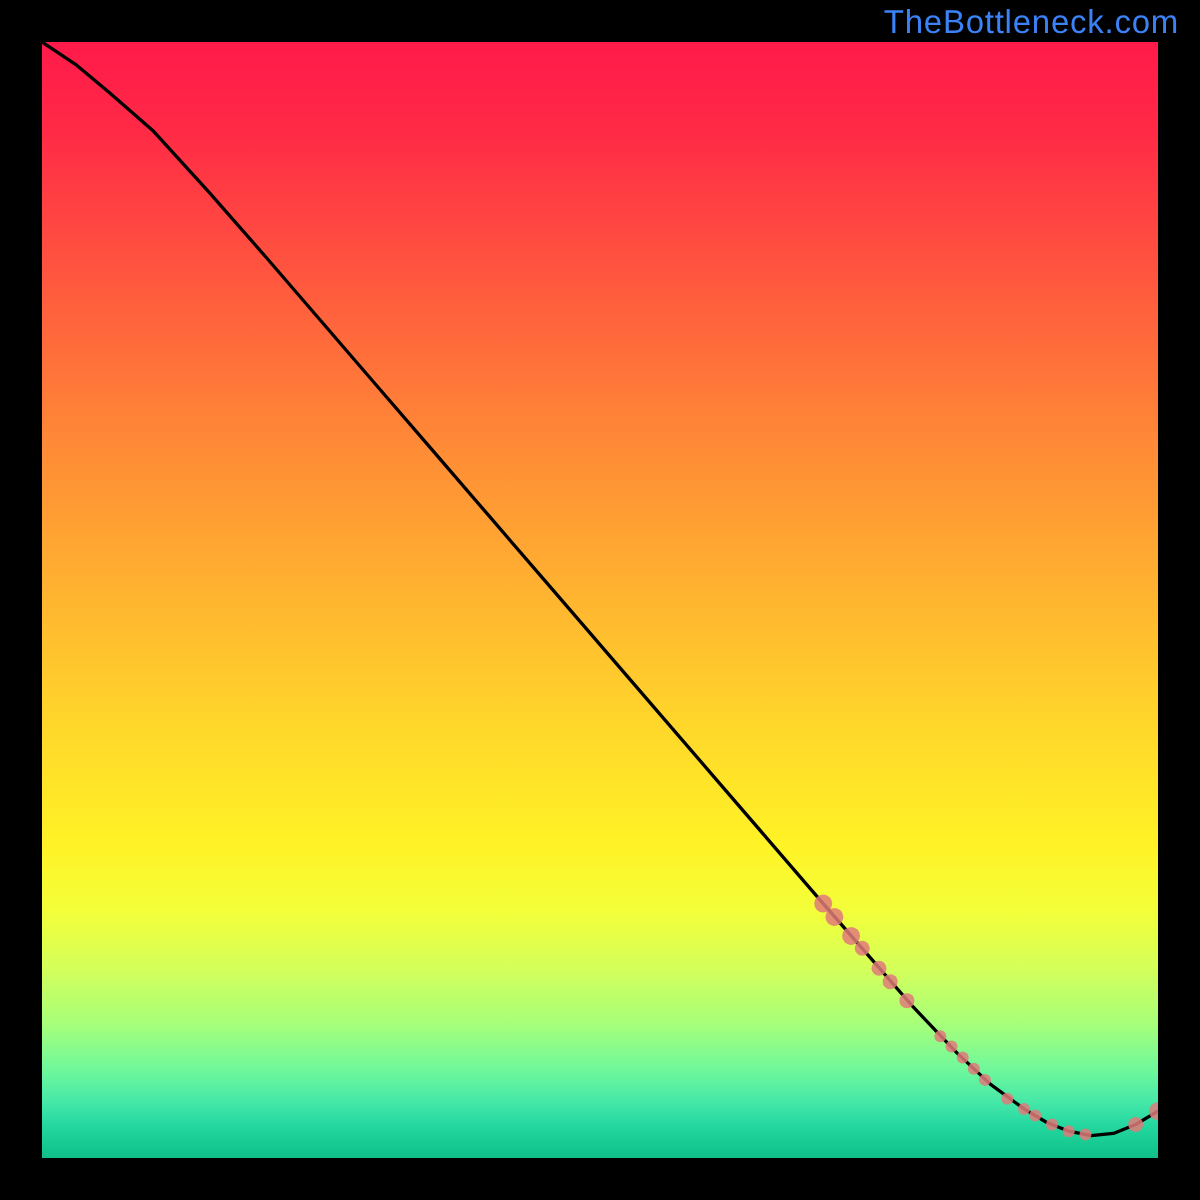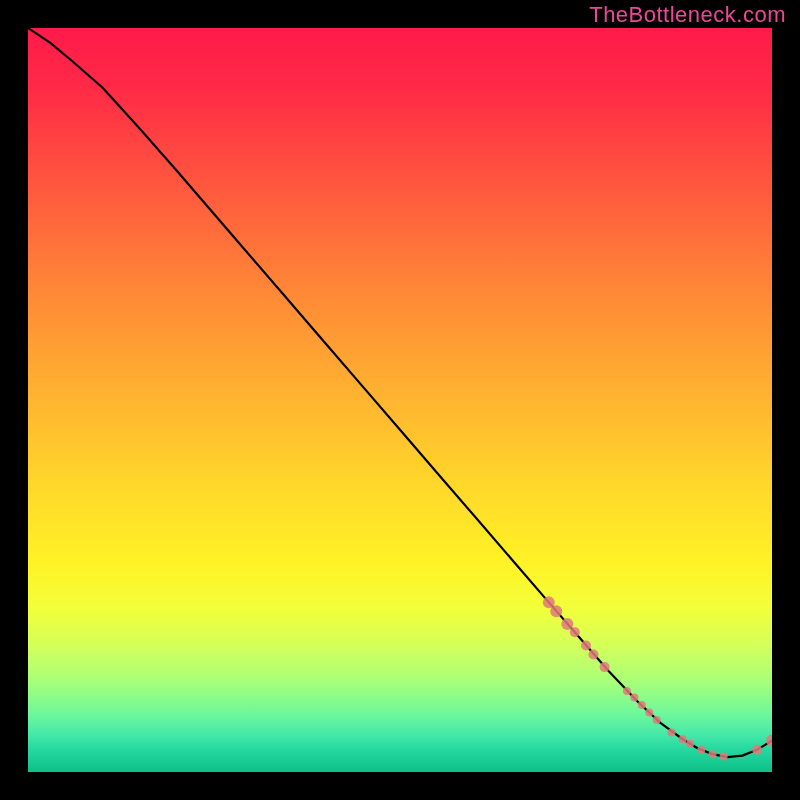--- a/index.html
+++ b/index.html
@@ -7,21 +7,21 @@
   .frame {
     position: absolute;
     left: 0; top: 0;
     width: 800px; height: 800px;
     background: #000;
   }
   .watermark {
     position: absolute;
     top: 2px;
     right: 14px;
-    color: #ec4899;
+    color: #3b82f6;
     font-family: Arial, Helvetica, sans-serif;
     font-size: 22px;
     letter-spacing: 0.5px;
     user-select: none;
   }
   .plot-area {
     position: absolute;
     left: 28px;
     top: 28px;
     width: 744px;

